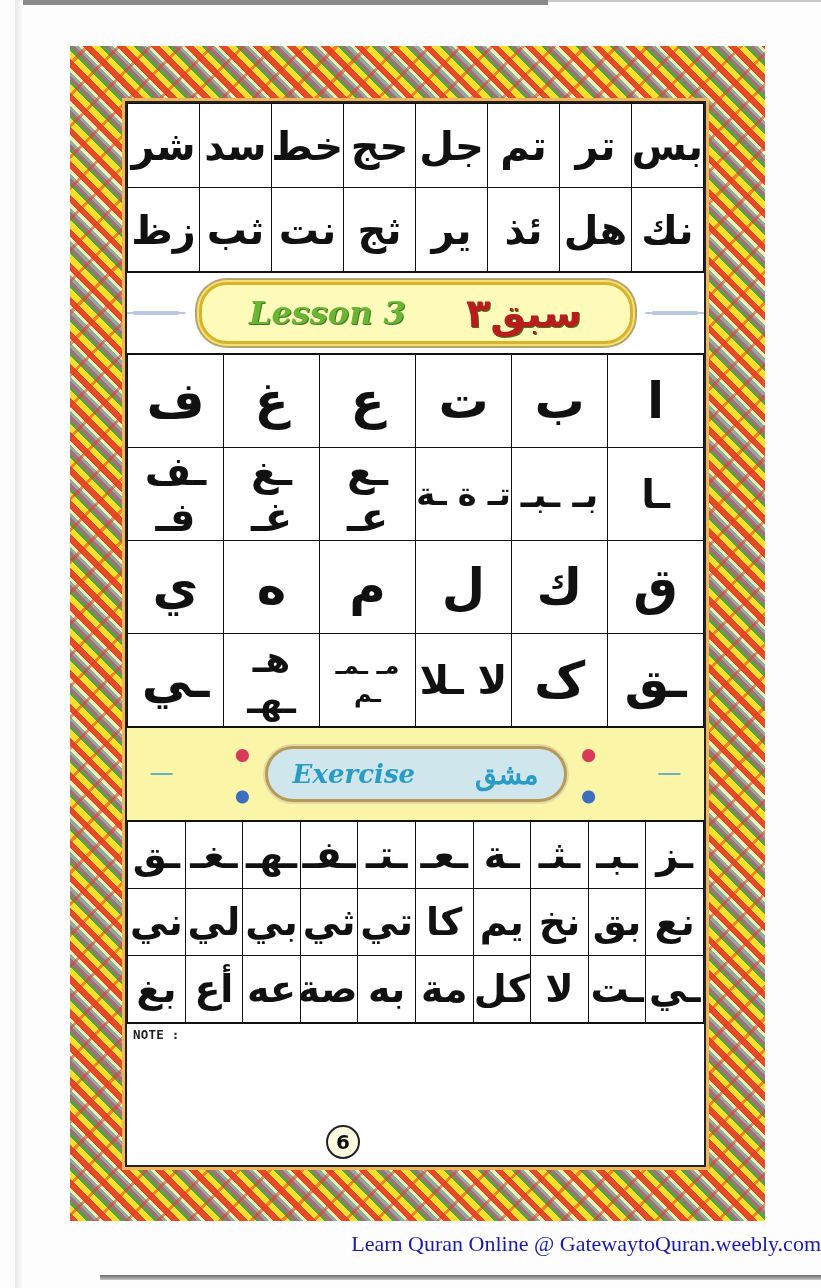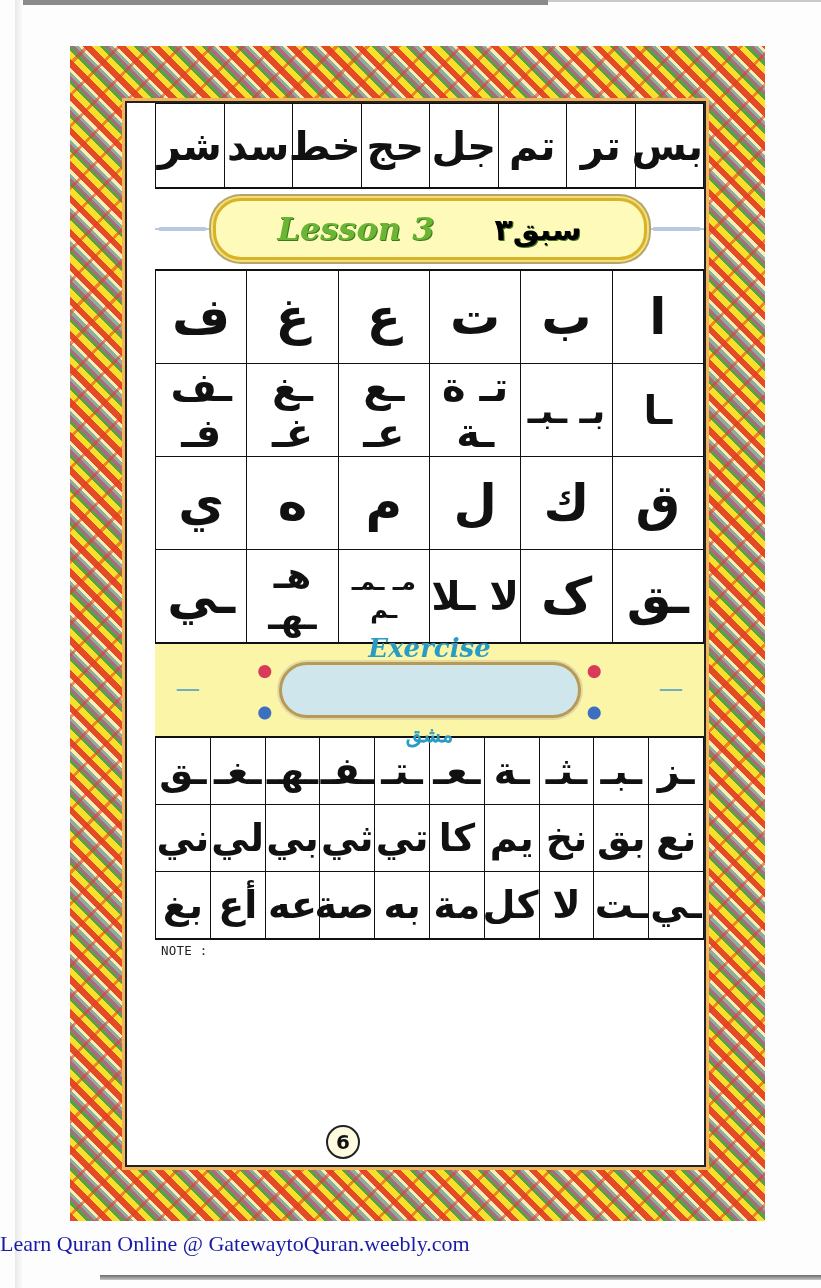--- a/index.html
+++ b/index.html
@@ -8,21 +8,21 @@
   .top-edge2 { position:absolute; left:548px; top:0; width:273px; height:2px; background:#c9c9c9; }
   .left-shadow { position:absolute; left:15px; top:0; width:8px; height:1288px; background:linear-gradient(90deg,#e8e8e8,#fdfdfd); }
 
   .frame { position:absolute; left:70px; top:46px; width:695px; height:1175px;
     background:
       repeating-linear-gradient(45deg, rgba(226,61,36,.9) 0 6px, rgba(250,224,40,.9) 6px 12px, rgba(46,150,70,.8) 12px 15px, rgba(150,60,150,.7) 15px 18px, rgba(94,160,190,.7) 18px 21px, rgba(255,255,255,.6) 21px 24px),
       #f2d24a; }
   .frame::after { content:""; position:absolute; inset:0;
     background: repeating-linear-gradient(-45deg, rgba(255,255,255,0) 0 10px, rgba(226,61,36,.55) 10px 13px, rgba(255,255,255,0) 13px 22px); }
   .inner { position:absolute; left:52px; top:52px; width:587px; height:1072px; background:#f3b55a; z-index:1; }
-  .panel { position:absolute; left:3px; top:3px; right:3px; bottom:3px; background:#fff; border:2px solid #222;padding-left:28px; }
+  .panel { position:absolute; left:3px; top:3px; right:3px; bottom:3px; background:#fff; border:2px solid #222; }
 
   table.grid { border-collapse:collapse; width:100%; table-layout:fixed; }
   table.grid td { border:1.5px solid #111; text-align:center; vertical-align:middle; color:#111;
     font-family:"DejaVu Sans", sans-serif; font-weight:bold; direction:rtl; padding:0; }
 
   .g1 td { height:83px; font-size:40px; }
   .g2 td { height:92px; font-size:50px; }
   .g3 td { height:66px; font-size:38px; }
 
   .banner { position:relative; height:80px; display:flex; align-items:center; justify-content:center; border-top:1.5px solid #111; border-bottom:1.5px solid #111; }
@@ -30,33 +30,33 @@
   .banner-ex { height:92px; background:
       radial-gradient(ellipse at 6% 50%, #6eb0c0 0 12px, transparent 13px),
       radial-gradient(ellipse at 94% 50%, #6eb0c0 0 12px, transparent 13px),
       radial-gradient(circle at 20% 30%, #d93a5a 0 6px, transparent 7px),
       radial-gradient(circle at 80% 30%, #d93a5a 0 6px, transparent 7px),
       radial-gradient(circle at 20% 75%, #3d6fc0 0 6px, transparent 7px),
       radial-gradient(circle at 80% 75%, #3d6fc0 0 6px, transparent 7px),
       #fbf5a8; }
   .cartouche { display:flex; align-items:center; justify-content:center; gap:60px; border-radius:28px; }
   .cart-lesson { width:428px; height:56px; background:#fdfaba; border:3px solid #d9b227; box-shadow:0 0 0 2px #f2e07a, 0 0 0 4px #b6a56b; }
-  .cart-ex { width:296px; height:50px; background:#cfe7ec; border:3px solid #b79a54; box-shadow:0 0 0 2px #e3d9a6;flex-direction:column; }
+  .cart-ex { width:296px; height:50px; background:#cfe7ec; border:3px solid #b79a54; box-shadow:0 0 0 2px #e3d9a6; }
   .lesson-en { font-family:"DejaVu Serif", serif; font-style:italic; font-weight:bold; font-size:32px; color:#6bb535; text-shadow:1px 1px 0 #3d7a1d; }
-  .lesson-ar { font-family:"DejaVu Sans", sans-serif; font-weight:bold; font-size:30px; color:#000000; text-shadow:1px 1px 0 #3d7a1d; direction:rtl; }
+  .lesson-ar { font-family:"DejaVu Sans", sans-serif; font-weight:bold; font-size:40px; color:#b91c1c; text-shadow:1px 1px 0 #3d7a1d; direction:rtl; }
   .ex-en { font-family:"DejaVu Serif", serif; font-style:italic; font-weight:bold; font-size:26px; color:#2a9bc4; }
-  .ex-ar { font-family:Liberation Sans, sans-serif; font-weight:bold; font-size:21px; color:#2a9bc4; direction:rtl; }
+  .ex-ar { font-family:Liberation Sans, sans-serif; font-weight:bold; font-size:28px; color:#2a9bc4; direction:rtl; }
 
   .note { border-top:1.5px solid #111; height:21px; display:flex; align-items:center; padding-left:6px; font-family:"DejaVu Sans Mono", monospace; font-size:12.5px; letter-spacing:0.2px; white-space:nowrap; overflow:hidden; }
-  .note-label { color:#222; font-weight:normal; margin-right:6px; }
+  .note-label { color:#222; font-weight:bold; margin-right:6px; }
   .note-text { color:#d83a3a; font-weight:bold; }
 
   .page-num { position:absolute; left:326px; top:1125px; width:30px; height:30px; border-radius:50%; background:#fffbe0; border:2px solid #222; z-index:2; display:flex; align-items:center; justify-content:center; font-family:"DejaVu Sans", sans-serif; font-weight:bold; font-size:20px; color:#111; }
 
-  .footer { position:absolute; left:0; width:821px; top:1231px; text-align:left; font-family:"Liberation Serif", serif; font-size:22px; color:#1a1aa8; }
+  .footer { position:absolute; left:0; width:821px; top:1231px; text-align:right; font-family:"Liberation Serif", serif; font-size:22px; color:#1a1aa8; }
   .bottom-rule { position:absolute; left:100px; top:1275px; width:721px; height:5px; background:linear-gradient(180deg,#6a6a6a,#c8c8c8); }
 </style>
 </head>
 <body>
 
 <div class="top-edge"></div>
 <div class="top-edge2"></div>
 <div class="left-shadow"></div>
 
 <div class="frame">
@@ -68,20 +68,30 @@
           <tr>
             <td>شر</td>
             <td>سد</td>
             <td>خط</td>
             <td>حج</td>
             <td>جل</td>
             <td>تم</td>
             <td>تر</td>
             <td>بس</td>
           </tr>
+          <tr>
+            <td>زظ</td>
+            <td>ثب</td>
+            <td>نت</td>
+            <td>ثج</td>
+            <td>یر</td>
+            <td>ئذ</td>
+            <td>هل</td>
+            <td>نك</td>
+          </tr>
         </tbody>
       </table>
 
       <div class="banner banner-lesson">
         <div class="cartouche cart-lesson">
           <span class="lesson-en">Lesson 3</span>
           <span class="lesson-ar">سبق۳</span>
         </div>
       </div>
 
@@ -92,21 +102,21 @@
             <td>غ</td>
             <td>ع</td>
             <td>ت</td>
             <td>ب</td>
             <td>ا</td>
           </tr>
           <tr>
             <td style="font-size:40px">ـف فـ</td>
             <td style="font-size:40px">ـغ غـ</td>
             <td style="font-size:40px">ـع عـ</td>
-            <td style="font-size:40px">تـ ة ـة</td>
+            <td style="font-size:32px">تـ ة ـة</td>
             <td style="font-size:36px">بـ ـبـ</td>
             <td style="font-size:40px">ـا</td>
           </tr>
           <tr>
             <td>ي</td>
             <td>ه</td>
             <td>م</td>
             <td>ل</td>
             <td>ك</td>
             <td>ق</td>

